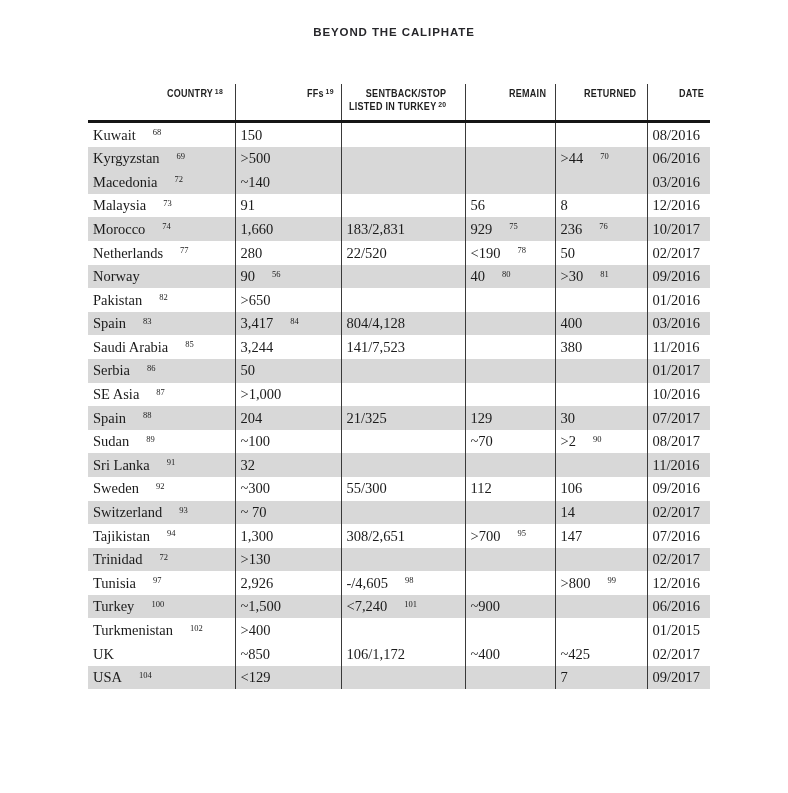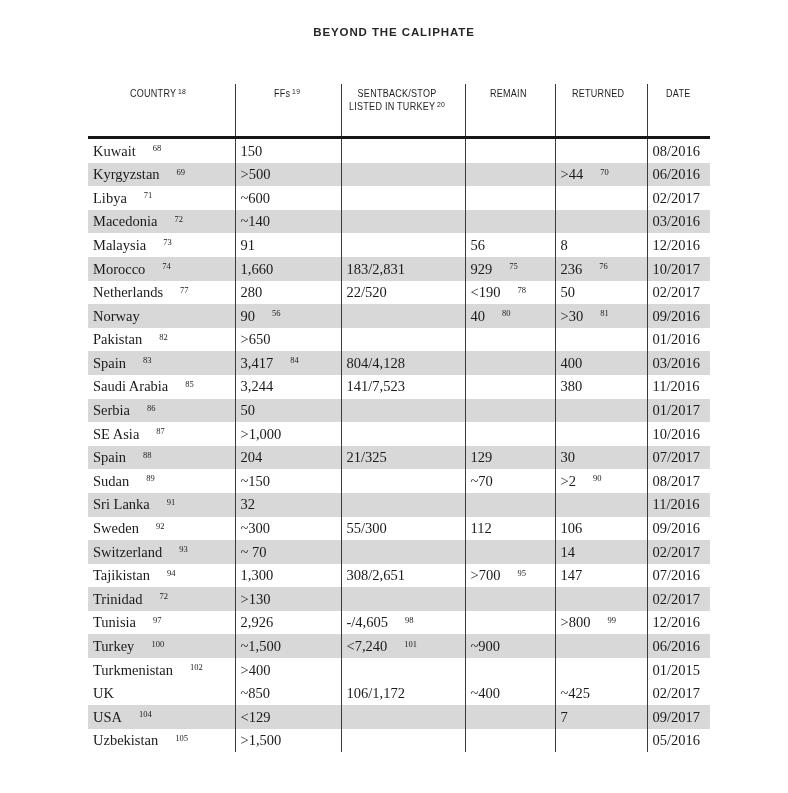--- a/index.html
+++ b/index.html
@@ -13,23 +13,23 @@
     letter-spacing:0.9px;color:#26262a;
   }
   table.tbl{
     position:absolute;left:88px;top:84px;width:622px;
     border-collapse:collapse;table-layout:fixed;
   }
   col.c0{width:147px}col.c1{width:106px}col.c2{width:124px}
   col.c3{width:90px}col.c4{width:92px}col.c5{width:63px}
   th{
     border-bottom:3px solid var(--rule,#161616);
-    vertical-align:top;text-align:center;
-    padding:3px 2px 20px 5px;height:29px;
-    font-family:"Liberation Sans",sans-serif;font-weight:400;
+    vertical-align:top;text-align:right;
+    padding:3px 2px 4px 5px;height:29px;
+    font-family:"Liberation Sans",sans-serif;font-weight:700;
     font-size:10.5px;color:#1f1f1f;
   }
   th .hd{
     display:inline-block;transform:scaleX(0.86);transform-origin:0 0;
     white-space:pre-line;line-height:1.25;letter-spacing:0.3px;
   }
   th:not(:first-child),td:not(:first-child){border-left:1px solid var(--grid,#3a3a3a);}
   td{
     height:23.6px;padding:0 2px 0 5px;font-size:14.5px;line-height:1;
     vertical-align:middle;white-space:nowrap;
@@ -73,28 +73,20 @@
           <td><span>08/2016</span></td>
         </tr>
         <tr class="alt">
           <td><span>Kyrgyzstan</span><span class="sup">69</span></td>
           <td><span>&gt;500</span></td>
           <td><span></span></td>
           <td><span></span></td>
           <td><span>&gt;44</span><span class="sup">70</span></td>
           <td><span>06/2016</span></td>
         </tr>
-        <tr>
-          <td><span>Libya</span><span class="sup">71</span></td>
-          <td><span>~600</span></td>
-          <td><span></span></td>
-          <td><span></span></td>
-          <td><span></span></td>
-          <td><span>02/2017</span></td>
-        </tr>
         <tr class="alt">
           <td><span>Macedonia</span><span class="sup">72</span></td>
           <td><span>~140</span></td>
           <td><span></span></td>
           <td><span></span></td>
           <td><span></span></td>
           <td><span>03/2016</span></td>
         </tr>
         <tr>
           <td><span>Malaysia</span><span class="sup">73</span></td>
@@ -171,21 +163,21 @@
         <tr class="alt">
           <td><span>Spain</span><span class="sup">88</span></td>
           <td><span>204</span></td>
           <td><span>21/325</span></td>
           <td><span>129</span></td>
           <td><span>30</span></td>
           <td><span>07/2017</span></td>
         </tr>
         <tr>
           <td><span>Sudan</span><span class="sup">89</span></td>
-          <td><span>~150</span></td>
+          <td><span>~100</span></td>
           <td><span></span></td>
           <td><span>~70</span></td>
           <td><span>&gt;2</span><span class="sup">90</span></td>
           <td><span>08/2017</span></td>
         </tr>
         <tr class="alt">
           <td><span>Sri Lanka</span><span class="sup">91</span></td>
           <td><span>32</span></td>
           <td><span></span></td>
           <td><span></span></td>
@@ -257,23 +249,15 @@
           <td><span>02/2017</span></td>
         </tr>
         <tr class="alt">
           <td><span>USA</span><span class="sup">104</span></td>
           <td><span>&lt;129</span></td>
           <td><span></span></td>
           <td><span></span></td>
           <td><span>7</span></td>
           <td><span>09/2017</span></td>
         </tr>
-        <tr>
-          <td><span>Uzbekistan</span><span class="sup">105</span></td>
-          <td><span>&gt;1,500</span></td>
-          <td><span></span></td>
-          <td><span></span></td>
-          <td><span></span></td>
-          <td><span>05/2016</span></td>
-        </tr>
       </tbody>
   </table>
 </div>
 
 </body></html>

